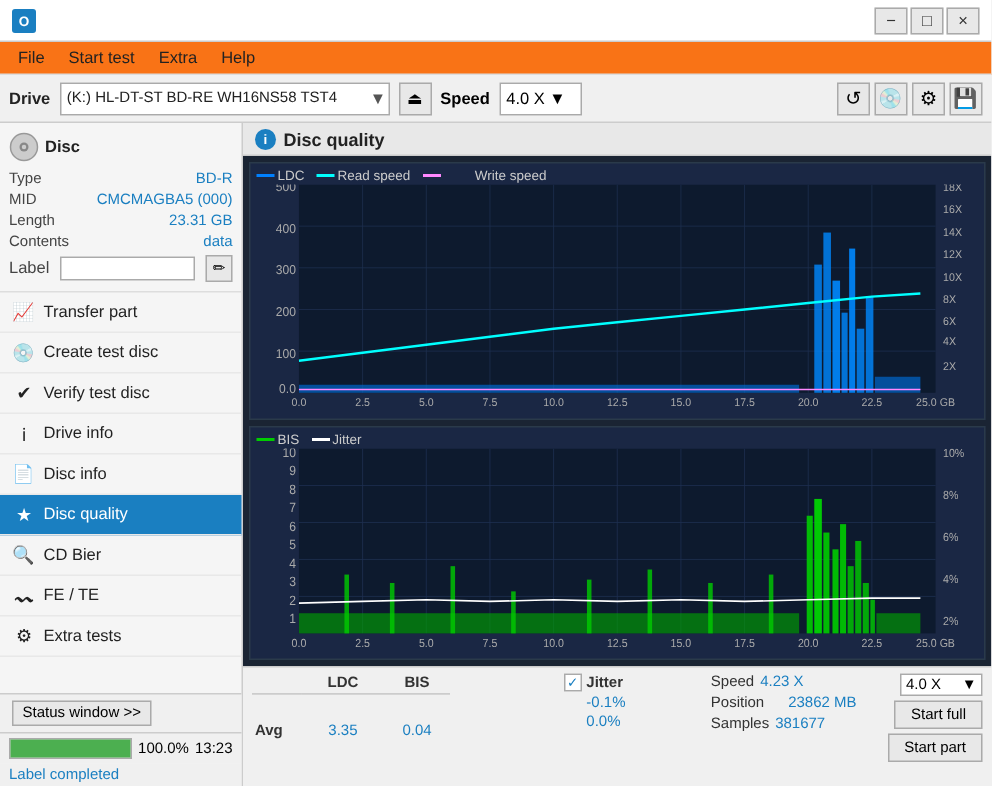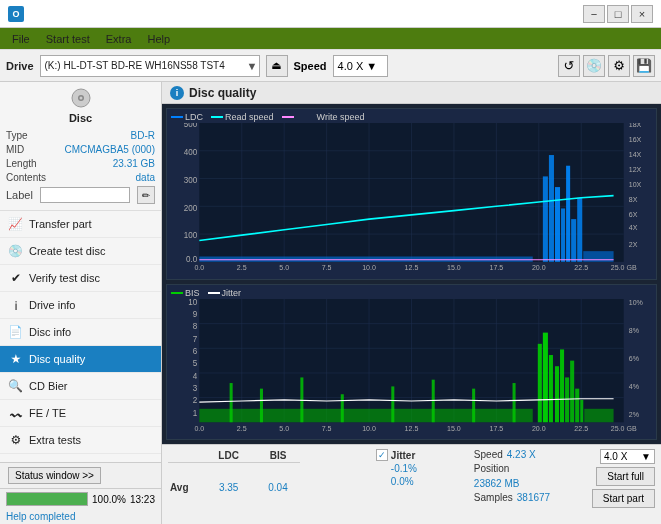--- a/index.html
+++ b/index.html
@@ -7,42 +7,42 @@
 
     
     .title-bar { background: #fff; border-bottom: 1px solid #ccc; display: flex; align-items: center; justify-content: space-between; padding: 4px 8px; height: 28px; }
     .title-bar-left { display: flex; align-items: center; gap: 6px; }
     .title-bar-icon { width: 16px; height: 16px; background: #1a7fc1; border-radius: 2px; display: flex; align-items: center; justify-content: center; color: white; font-size: 9px; font-weight: bold; }
     .title-bar-text { font-size: 12px; font-weight: 600; color: #222; }
     .title-bar-controls { display: flex; gap: 2px; }
     .tb-btn { width: 22px; height: 18px; display: flex; align-items: center; justify-content: center; font-size: 11px; cursor: pointer; border: 1px solid #aaa; background: #e8e8e8; color: #333; }
 
     
-    .menu-bar { background: #4d7c0f; border-bottom: 1px solid #ddd; display: flex; align-items: center; padding: 0 4px; height: 22px; }
+    .menu-bar { background: #f97316; border-bottom: 1px solid #ddd; display: flex; align-items: center; padding: 0 4px; height: 22px; }
     .menu-item { padding: 2px 8px; cursor: pointer; font-size: 11px; color: #222; }
 
     
     .drive-toolbar { background: #f0f0f0; border-bottom: 1px solid #ccc; display: flex; align-items: center; padding: 3px 6px; height: 32px; gap: 6px; }
     .drive-label { font-size: 11px; font-weight: 600; color: #222; }
     .drive-select { display: flex; align-items: center; gap: 3px; border: 1px solid #aaa; background: white; padding: 2px 4px; height: 22px; flex: 1; max-width: 220px; }
     .drive-select-text { font-size: 10px; color: #222; flex: 1; }
     .drive-select-arrow { width: 8px; text-align: center; color: #555; }
     .eject-btn { width: 22px; height: 22px; border: 1px solid #aaa; background: #e8e8e8; display: flex; align-items: center; justify-content: center; cursor: pointer; }
     .speed-label { font-size: 11px; font-weight: 600; }
     .speed-select { border: 1px solid #aaa; background: white; padding: 1px 4px; height: 22px; font-size: 11px; display: flex; align-items: center; gap: 3px; min-width: 55px; }
     .toolbar-icons { display: flex; gap: 3px; margin-left: auto; }
     .toolbar-icon-btn { width: 22px; height: 22px; border: 1px solid #aaa; background: #e8e8e8; display: flex; align-items: center; justify-content: center; cursor: pointer; font-size: 13px; }
 
     
     .main-layout { display: flex; height: calc(524px - 28px - 22px - 32px); }
 
     
     .sidebar { width: 162px; background: #f5f5f5; border-right: 1px solid #ccc; display: flex; flex-direction: column; }
     .disc-section { padding: 6px; border-bottom: 1px solid #ddd; }
-    .disc-header { display: flex; align-items: center; gap: 4px; margin-bottom: 6px; flex-direction: column; }
+    .disc-header { display: flex; align-items: center; gap: 4px; margin-bottom: 6px; }
     .disc-header-text { font-size: 11px; font-weight: 600; color: #222; }
     .disc-icon { width: 20px; height: 20px; }
     .disc-field { display: flex; justify-content: space-between; align-items: center; margin-bottom: 3px; font-size: 10px; }
     .disc-field-label { color: #444; }
     .disc-field-value { color: #1a7fc1; font-weight: 500; text-align: right; }
     .label-row { display: flex; align-items: center; justify-content: space-between; margin-top: 3px; }
     .label-input { border: 1px solid #aaa; width: 90px; height: 16px; font-size: 10px; padding: 1px; }
     .label-btn { width: 18px; height: 18px; border: 1px solid #aaa; background: #e8e8e8; display: flex; align-items: center; justify-content: center; cursor: pointer; font-size: 10px; }
 
     
@@ -200,21 +200,21 @@
     <div class="status-bar-bottom">
       <div class="status-btn">Status window &gt;&gt;</div>
     </div>
     <div style="padding: 3px 6px; background: #f0f0f0; border-top: 1px solid #ccc; display: flex; align-items: center; gap: 4px;">
       <div class="progress-bar-wrap" style="flex:1; height:14px; border:1px solid #aaa; background:#ddd;">
         <div class="progress-bar-fill" style="width:100%; height:100%; background:#4caf50;"></div>
       </div>
       <span style="font-size:10px; min-width:32px; text-align:left;">100.0%</span>
       <span style="font-size:10px;">13:23</span>
     </div>
-    <div style="padding: 2px 6px; background: #f0f0f0; font-size:10px; color:#1a7fc1;">Help completed</div>
+    <div style="padding: 2px 6px; background: #f0f0f0; font-size:10px; color:#1a7fc1;">Label completed</div>
   </div>
 
   <div class="content-area">
 
     <div class="dq-header">
       <div class="dq-icon">i</div>
       <span class="dq-title">Disc quality</span>
     </div>
 
     <div class="charts-area">
@@ -434,21 +434,21 @@
         <div style="color:#1a7fc1; padding-left:15px;">-0.1%</div>
         <div style="color:#1a7fc1; padding-left:15px;">0.0%</div>
         <div style="padding-left:15px;"></div>
       </div>
 
       <div style="display:flex; flex-direction:column; gap:3px; font-size:10px; min-width:110px;">
         <div style="display:flex; gap:4px;">
           <span style="color:#333;">Speed</span>
           <span style="color:#1a7fc1;">4.23 X</span>
         </div>
-        <div style="display:flex; gap:4px;flex-direction:column;">
+        <div style="display:flex; gap:16px;">
           <span style="color:#333;">Position</span>
           <span style="color:#1a7fc1;">23862 MB</span>
         </div>
         <div style="display:flex; gap:4px;">
           <span style="color:#333;">Samples</span>
           <span style="color:#1a7fc1;">381677</span>
         </div>
       </div>
 
       <div style="display:flex; flex-direction:column; gap:3px; align-items:flex-end;">

